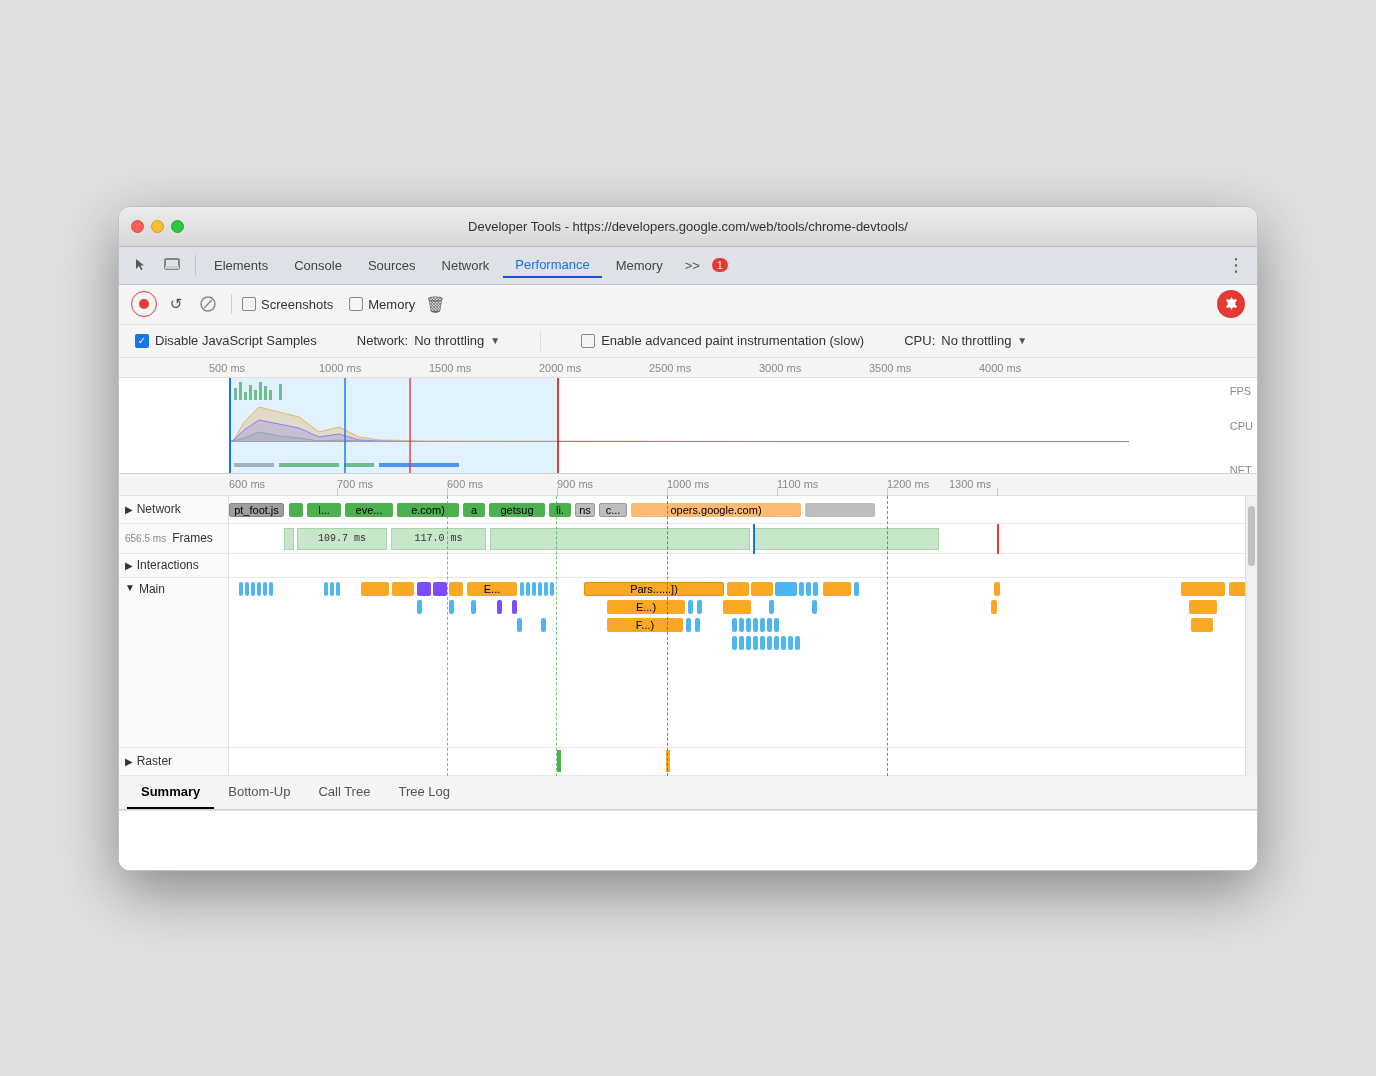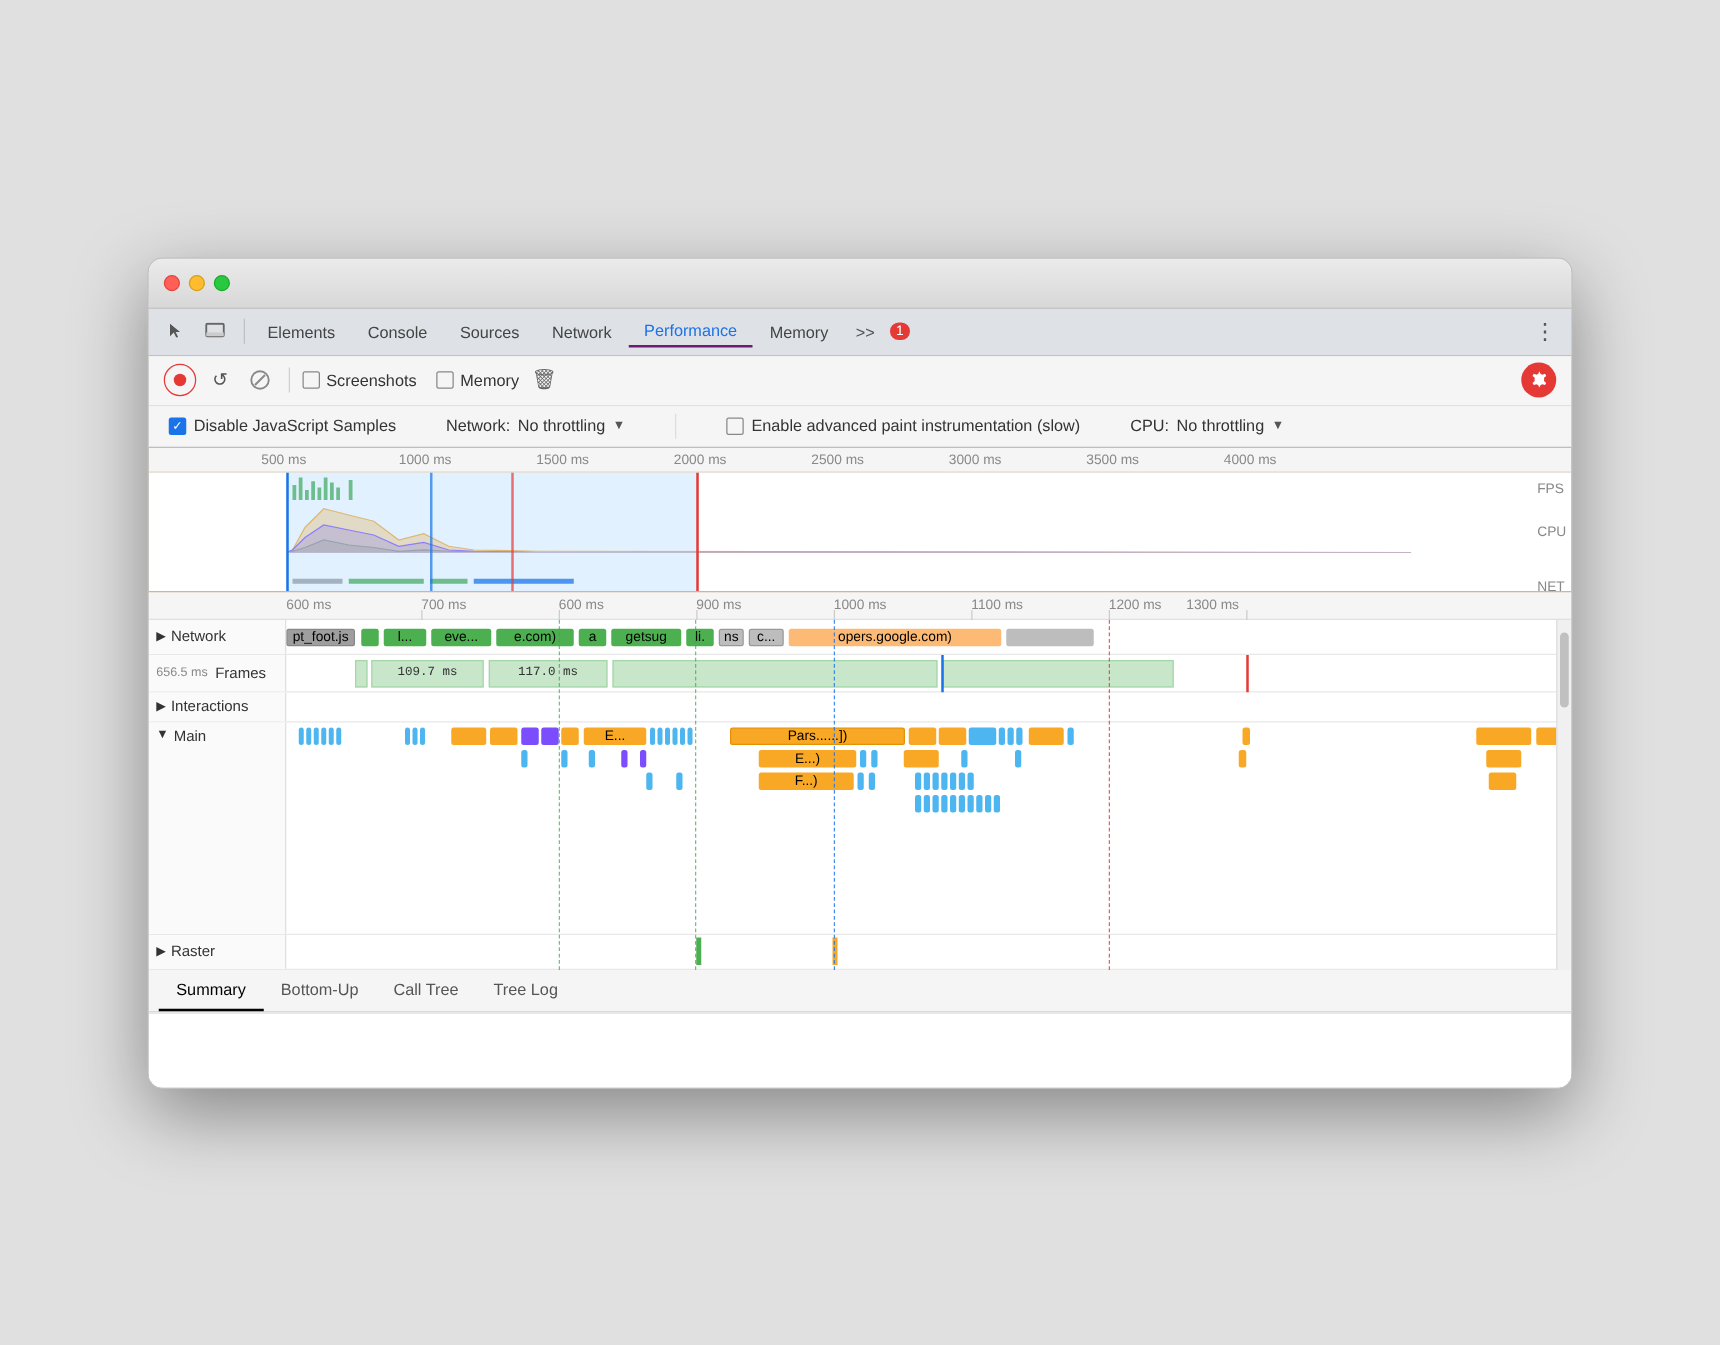--- a/index.html
+++ b/index.html
@@ -76,21 +76,21 @@
     .tab-btn {
       padding: 4px 12px;
       font-size: 13px;
       color: #444;
       cursor: pointer;
       border-radius: 4px;
       white-space: nowrap;
     }
     .tab-btn.active {
       color: #1a73e8;
-      border-bottom: 2px solid #701a75;
+      border-bottom: 2px solid #1d4ed8;
       border-radius: 0;
     }
     .tab-overflow {
       padding: 4px 8px;
       font-size: 13px;
       color: #555;
       cursor: pointer;
     }
     .error-badge {
       background: #e53935;
@@ -300,34 +300,35 @@
     .bottom-tab {
       padding: 8px 14px;
       font-size: 13px;
       color: #555;
       cursor: pointer;
       border-bottom: 2px solid transparent;
     }
     .bottom-tab.active {
       color: #000;
       border-bottom: 2px solid #000;
-      font-weight: 400;
+      font-weight: 700;
     }
   </style>
 </head>
 <body>
 
 <div class="window">
 
   <div class="title-bar">
     <div class="traffic-lights">
       <div class="traffic-light tl-close"></div>
       <div class="traffic-light tl-minimize"></div>
       <div class="traffic-light tl-maximize"></div>
     </div>
+    <div class="title-text">Developer Tools - https://developers.google.com/web/tools/chrome-devtools/</div>
   </div>
 
   <div class="tabs-bar">
     <div class="tab-icon">
       <svg width="14" height="14" viewBox="0 0 14 14" fill="none">
         <path d="M3 1 L3 11 L6 8 L8 12 L9.5 11.5 L7.5 7.5 L11 7.5 Z" fill="#555"></path>
       </svg>
     </div>
     <div class="tab-icon">
       <svg width="16" height="14" viewBox="0 0 16 14" fill="#666">

